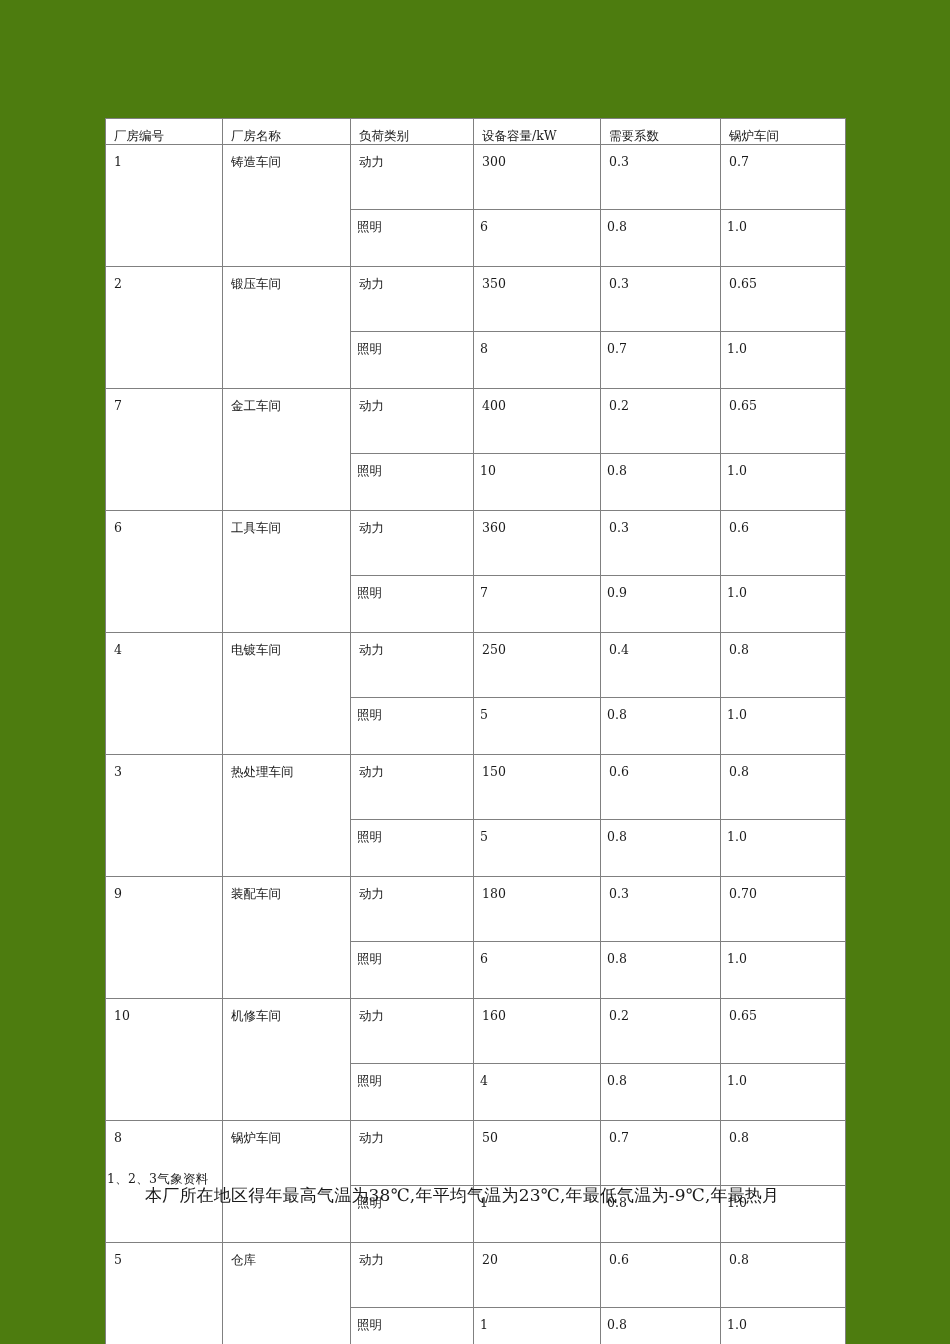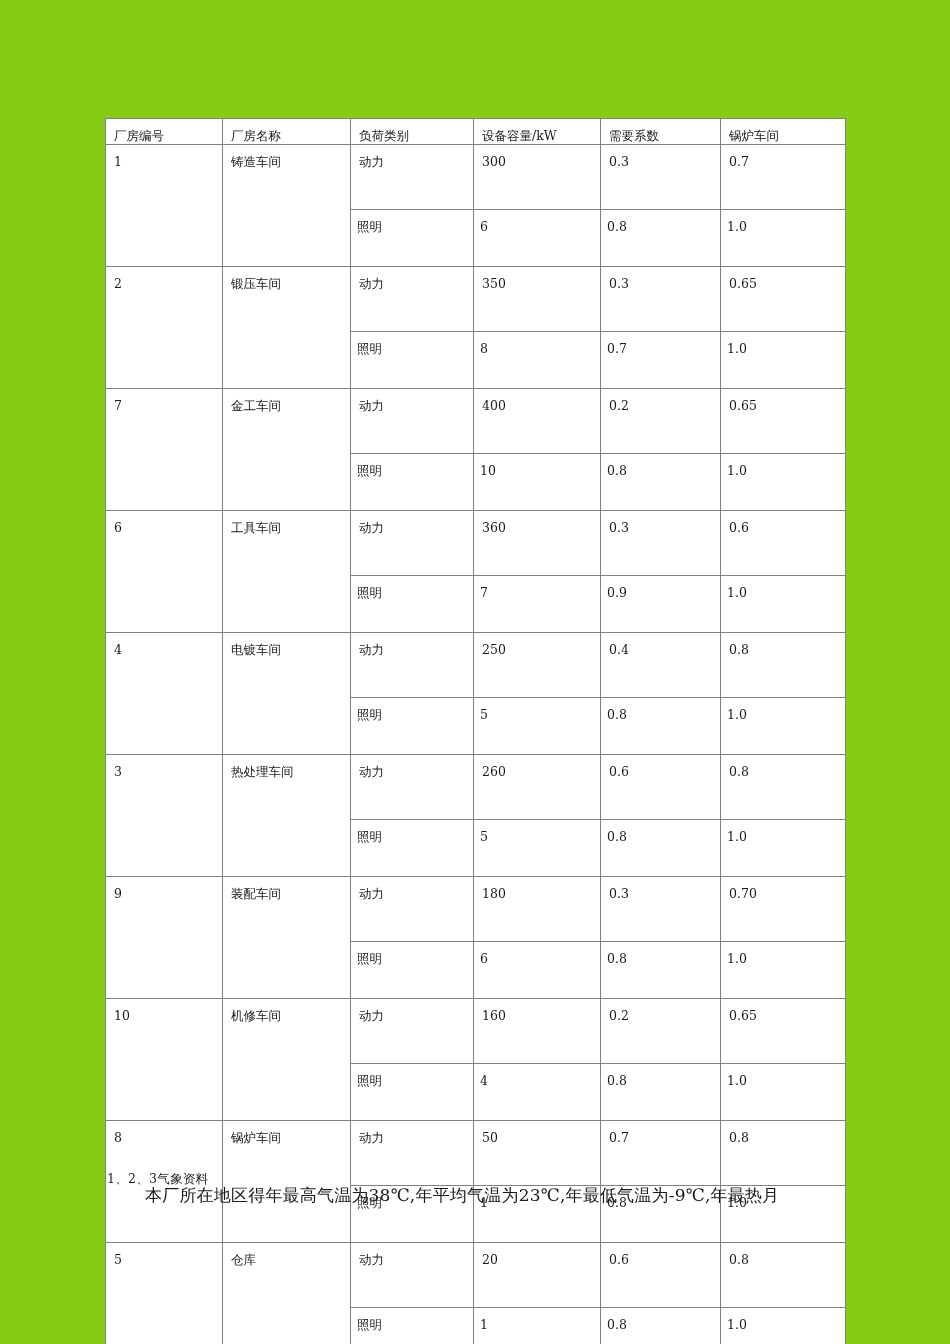--- a/index.html
+++ b/index.html
@@ -13,21 +13,21 @@
     font-family: "DejaVu Serif", "Liberation Serif", serif;
     color: #000000;
     position: relative;
     overflow: hidden;
   }
 
   .page {
     position: relative;
     width: 950px;
     height: 1344px;
-    background: #84cc16;
+    background: #4d7c0f;
   }
 
   
   .load-table {
     position: absolute;
     left: 105px;
     top: 118px;
     width: 740px;
     border-collapse: collapse;
     table-layout: fixed;
@@ -180,21 +180,21 @@
         <td class="cn">照明</td>
         <td class="cn">5</td>
         <td class="cn">0.8</td>
         <td class="cn">1.0</td>
       </tr>
 
       <tr class="r-power">
         <td class="cn" rowspan="2">3</td>
         <td class="cn" rowspan="2">热处理车间</td>
         <td class="cn">动力</td>
-        <td class="cn">260</td>
+        <td class="cn">150</td>
         <td class="cn">0.6</td>
         <td class="cn">0.8</td>
       </tr>
       <tr class="r-light">
         <td class="cn">照明</td>
         <td class="cn">5</td>
         <td class="cn">0.8</td>
         <td class="cn">1.0</td>
       </tr>
 

